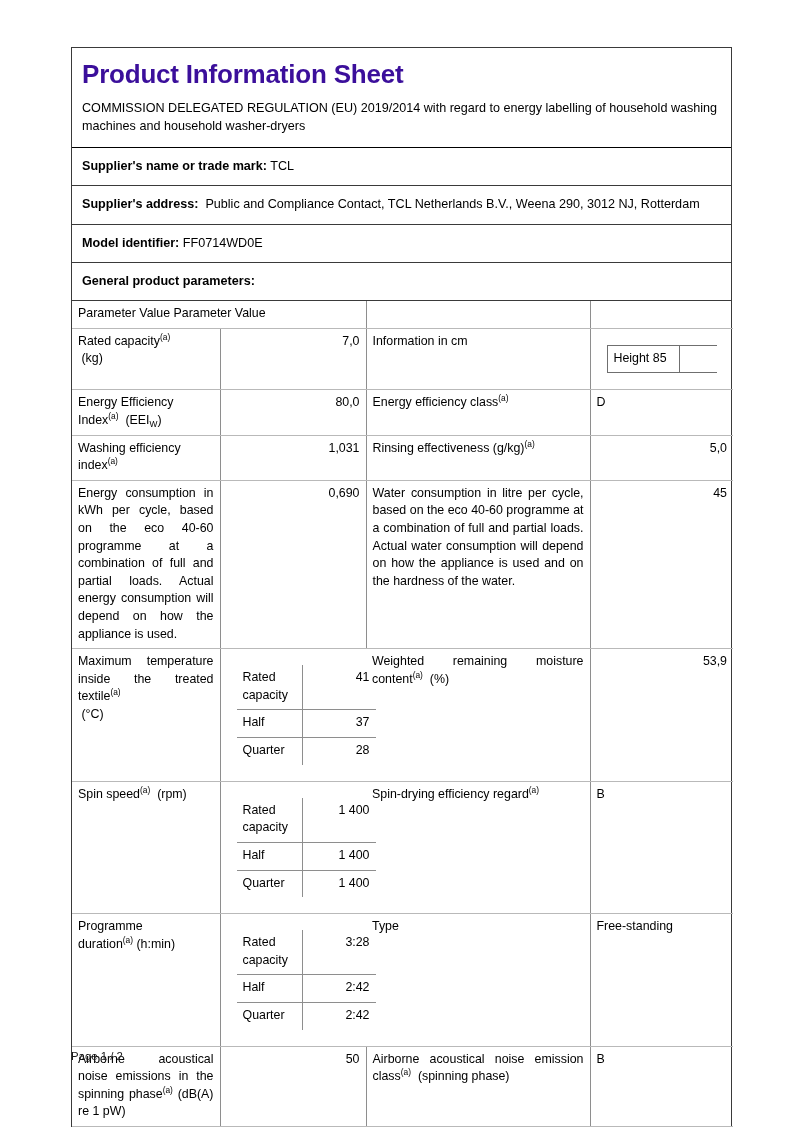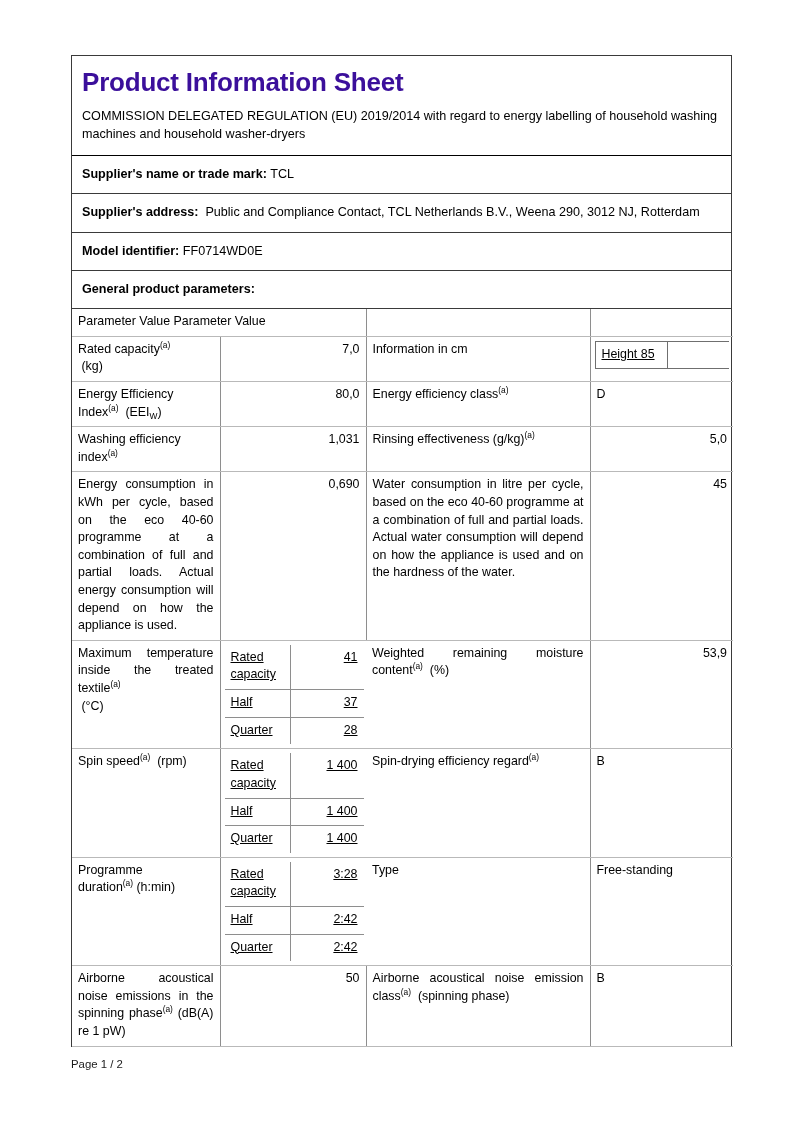--- a/index.html
+++ b/index.html
@@ -13,21 +13,20 @@
     font-family: "Liberation Sans", sans-serif;
     color: #000000;
     position: relative;
     overflow: hidden;
   }
   .page {
     position: absolute;
     left: 0; top: 0;
     width: 802px;
     height: 1080px;
-    margin-top: 8px;
   }
   .sheet {
     position: absolute;
     left: 71px;
     top: 47px;
     width: 661px;
     border: 1px solid #3a3a3a;
     border-bottom: none;
     box-sizing: border-box;
   }
@@ -126,23 +125,22 @@
   table.inner tr:last-child td {
     border-bottom: none;
   }
   table.inner td:last-child {
     border-right: none;
   }
   .in-a { width: 66px; }
   .in-b { width: 73px; }
 
   .nested-host {
-    padding: 4px !important;
+    padding: 16px !important;
     border-right: none !important;
-    text-decoration: underline;
   }
 
   
   table.dims {
     border-collapse: collapse;
     table-layout: fixed;
     width: 100%;
     font-size: 12.4px;
   }
   table.dims td {

